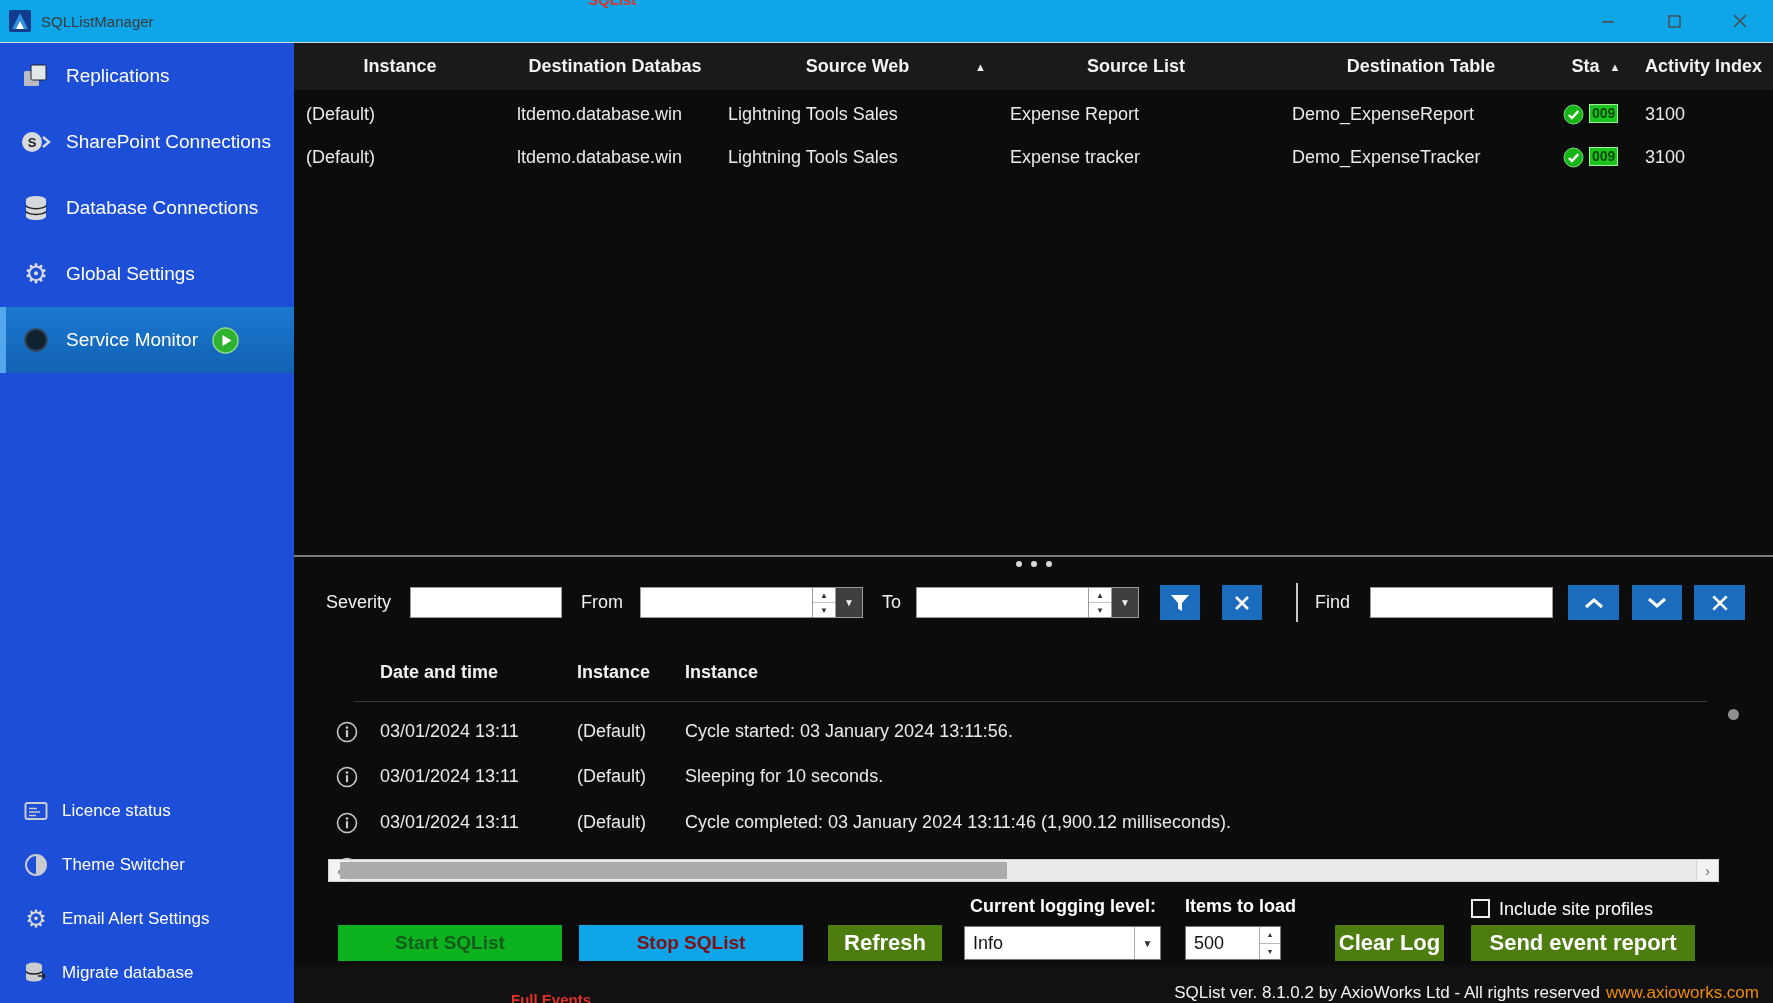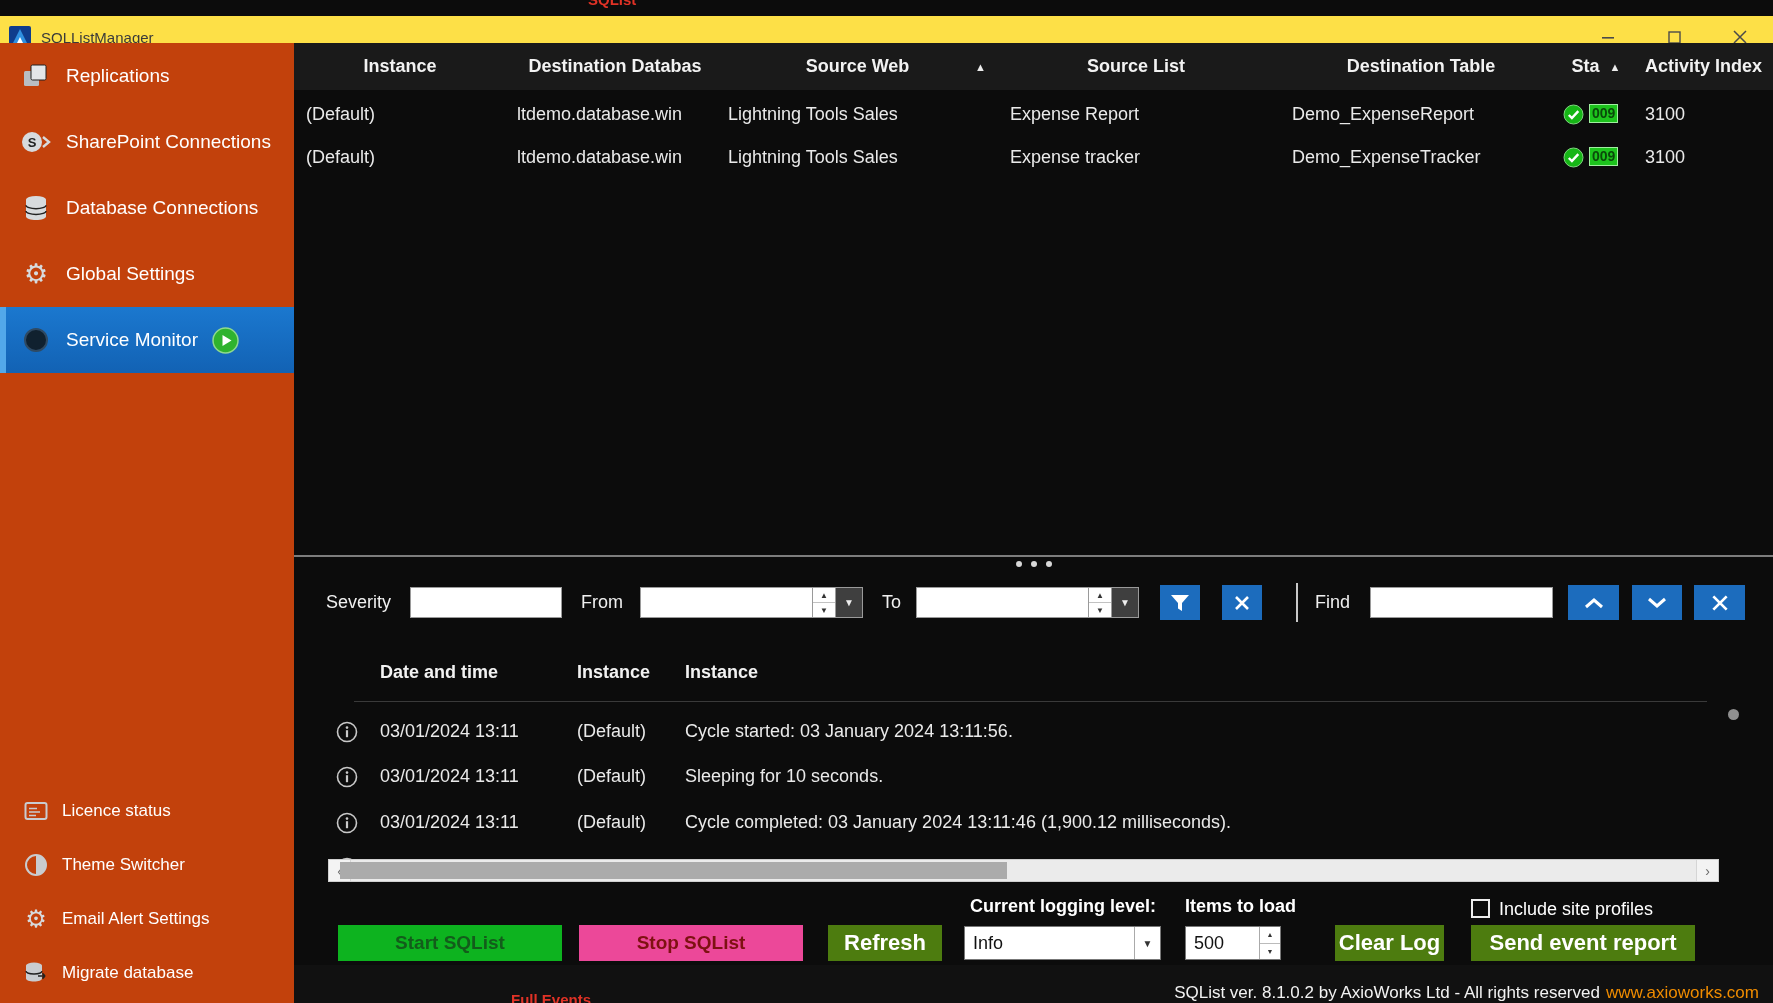--- a/index.html
+++ b/index.html
@@ -2,30 +2,30 @@
 <html><head>
 <meta charset="utf-8">
 <style>
   * { box-sizing: border-box; margin: 0; padding: 0; }
   body { margin: 0; background: #3a3a3a; }
   .window { position: relative; width: 1773px; height: 1003px; overflow: hidden;
             background: #0c0c0c; font-family: "Liberation Sans", "DejaVu Sans", sans-serif;
             cursor: default; }
 
   
-  .titlebar { position: absolute; top: 16px; left: 0; width: 100%; height: 43px;
-              background: #fde047; border-bottom: 1px solid #d8d8d8;
+  .titlebar { position: absolute; top: 0; left: 0; width: 100%; height: 43px;
+              background: #0ea5e9; border-bottom: 1px solid #d8d8d8;
               display: flex; align-items: center; }
   .app-ico { margin-left: 9px; display: flex; }
   .title { margin-left: 10px; font-size: 15px; color: #3a3a3a; }
   .wbtns { margin-left: auto; display: flex; height: 100%; }
   .wbtn { width: 66px; height: 100%; display: flex; align-items: center; justify-content: center; }
 
   
-  .sidebar { position: absolute; left: 0; top: 43px; width: 294px; height: 960px; background: #c2410c; }
+  .sidebar { position: absolute; left: 0; top: 43px; width: 294px; height: 960px; background: #1d4ed8; }
   .side-item { height: 66px; display: flex; align-items: center; padding-left: 20px;
                color: #fff; font-size: 19px; gap: 14px; position: relative; white-space: nowrap; }
   .side-item .ico { width: 32px; display: flex; justify-content: center; align-items: center; color: #d7dadd; }
   .side-item.sel { background: linear-gradient(180deg, #1b78cf 0%, #1262b4 100%); }
   .side-item.sel::before { content: ""; position: absolute; left: 0; top: 0; bottom: 0; width: 6px; background: #52a8ea; }
   .side-bottom { position: absolute; left: 0; top: 741px; width: 100%; }
   .side-item.small { height: 54px; font-size: 17px; gap: 12px; padding-left: 22px; }
   .side-item.small .ico { width: 28px; }
   .glyph { color: #d7dadd; line-height: 1; }
 
@@ -93,21 +93,21 @@
   .harrow.r { border-left: 1px solid #d5d5d5; }
   .hthumb { position: absolute; left: 11px; top: 2px; width: 667px; height: 17px; background: #ababab; }
   .vdot { position: absolute; left: 1434px; top: 666px; width: 11px; height: 11px;
           border-radius: 50%; background: #8f8f8f; }
 
   
   .clabel { position: absolute; top: 853px; color: #fff; font-weight: bold; font-size: 18px; white-space: nowrap; }
   .bbtn { position: absolute; top: 882px; height: 36px; display: flex; align-items: center;
           justify-content: center; font-weight: bold; font-size: 19px; white-space: nowrap; }
   .btn-green { background: #0db31f; color: #135c1b; }
-  .btn-red { background: #ec4899; color: #7e1111; }
+  .btn-red { background: #0ea5e9; color: #7e1111; }
   .btn-blue { background: #4d7c0f; color: #fff; font-size: 22px; }
   .combo { position: absolute; left: 670px; top: 883px; width: 197px; height: 34px;
            background: #fff; border: 1px solid #777; display: flex; align-items: center; }
   .combo .val { flex: 1; padding-left: 8px; font-size: 18px; color: #111; }
   .combo .carr { width: 26px; height: 100%; border-left: 1px solid #aaa; display: flex;
                  align-items: center; justify-content: center; font-size: 10px; color: #333; }
   .numspin { position: absolute; left: 891px; top: 883px; width: 96px; height: 34px;
              background: #fff; border: 1px solid #777; display: flex; }
   .numspin .val { flex: 1; padding-left: 8px; font-size: 18px; color: #111; display: flex; align-items: center; }
   .numspin .col { width: 21px; border-left: 1px solid #aaa; display: flex; flex-direction: column; }

